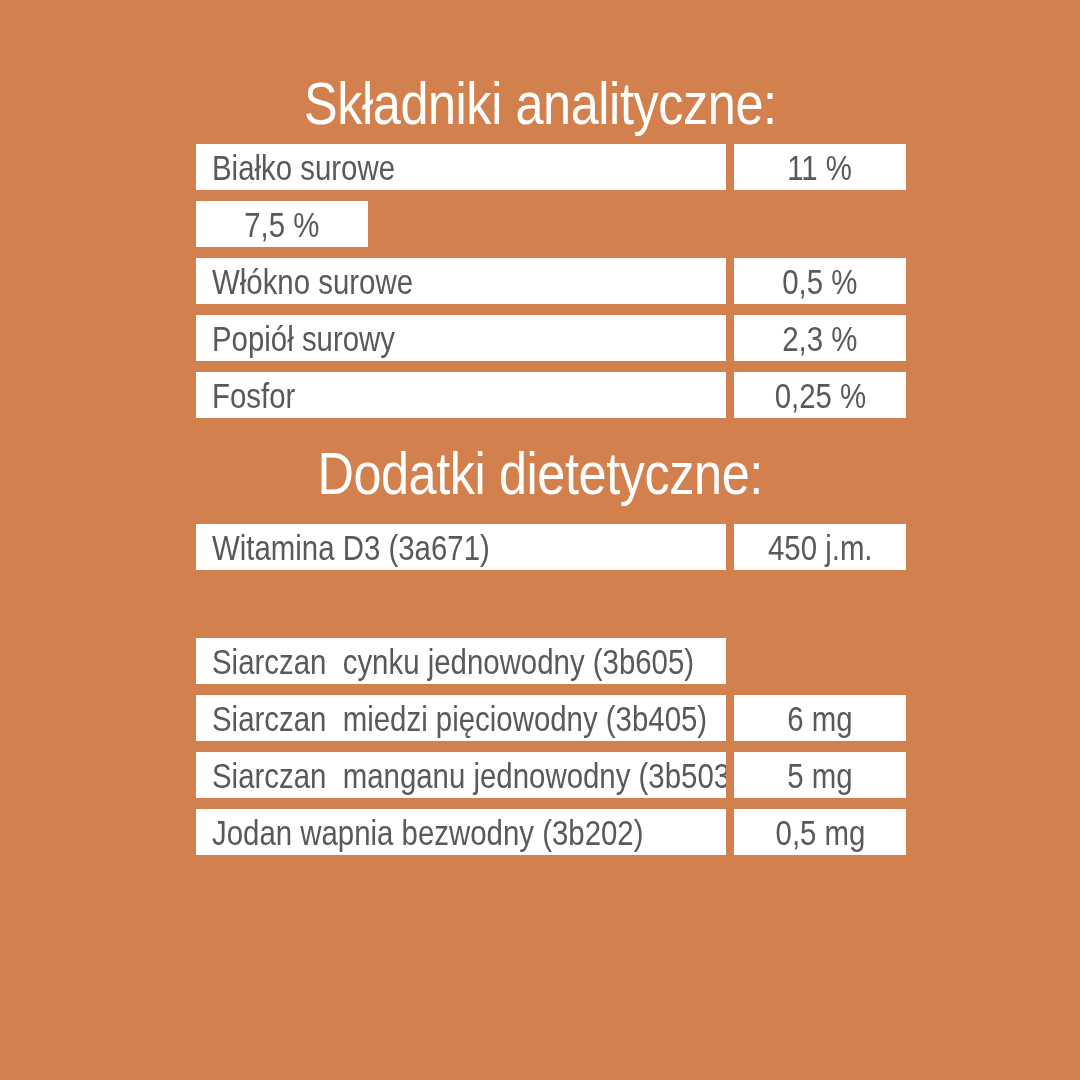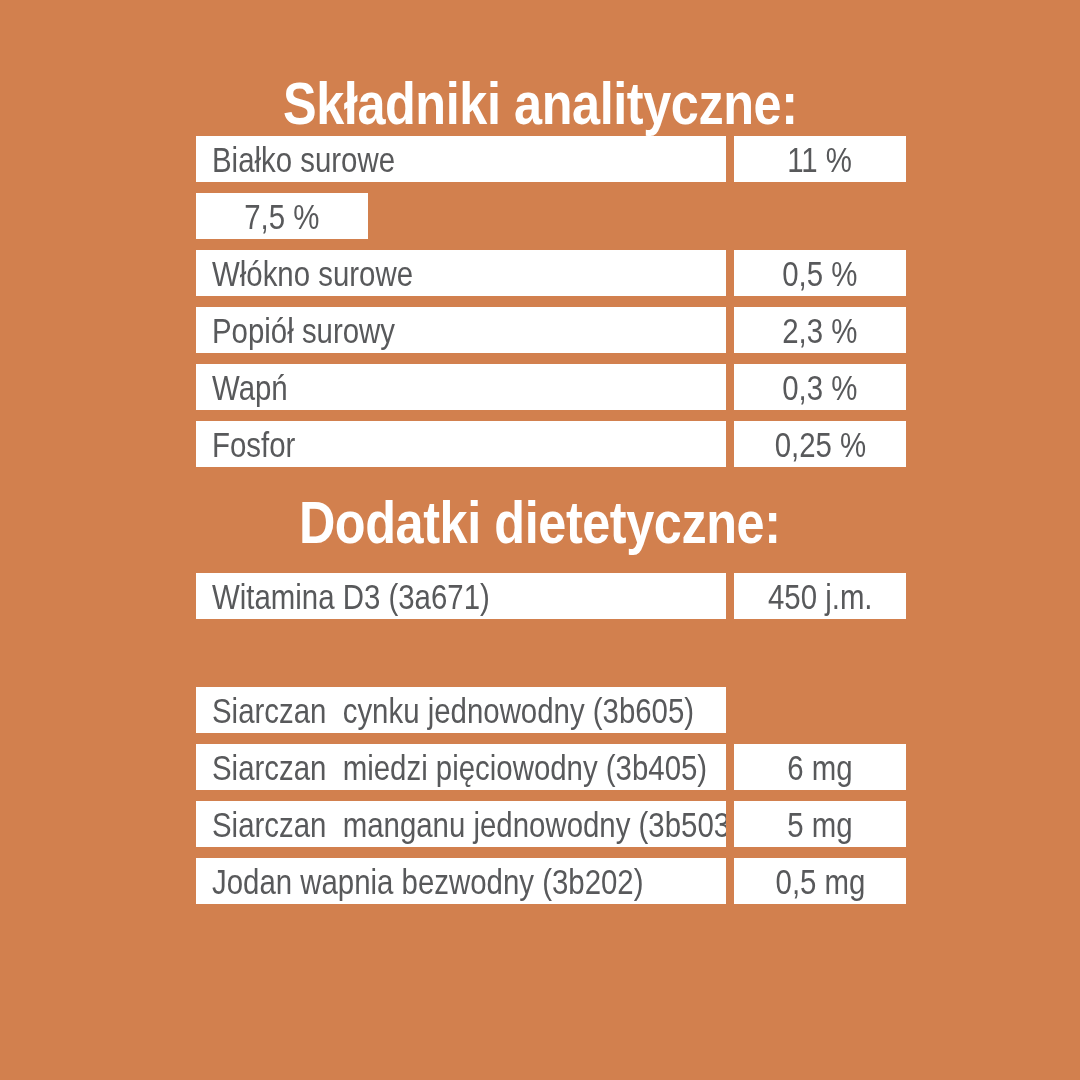--- a/index.html
+++ b/index.html
@@ -14,33 +14,33 @@
     width: 1080px; height: 1080px;
     background: #D2804E;
   }
   .section-title {
     margin: 0; padding: 0;
     width: 1080px;
     height: 64px; line-height: 64px;
     text-align: center;
     color: #FFFFFF;
     font-size: 60px;
-    font-weight: bold;
+    font-weight: normal;
   }
   .section-title > span {
     display: inline-block;
     transform: scaleX(0.84);
     transform-origin: center;
     white-space: pre;
     letter-spacing: -0.5px;
   }
   #title-1 { margin-top: 72px; }
   #title-2 { margin-top: 24px; }
   .table { margin-left: 196px; }
-  #table-1 { }
+  #table-1 { margin-top: 8px; }
   #table-2 { margin-top: 18px; }
   .row {
     display: flex;
     height: 46px;
     margin-bottom: 11px;
   }
   .cell {
     background: #FFFFFF;
     height: 46px;
     line-height: 47px;
@@ -89,24 +89,20 @@
     </div>
     <div class="row">
       <div class="cell cell-label"><span>Włókno surowe</span></div>
       <div class="cell cell-value"><span>0,5 %</span></div>
     </div>
     <div class="row">
       <div class="cell cell-label"><span>Popiół surowy</span></div>
       <div class="cell cell-value"><span>2,3 %</span></div>
     </div>
     <div class="row">
-      <div class="cell cell-label"><span>Wapń</span></div>
-      <div class="cell cell-value"><span>0,3 %</span></div>
-    </div>
-    <div class="row">
       <div class="cell cell-label"><span>Fosfor</span></div>
       <div class="cell cell-value"><span>0,25 %</span></div>
     </div>
   </div>
 
   <h1 class="section-title" id="title-2">
     <span>Dodatki dietetyczne:</span>
   </h1>
 
   <div class="table" id="table-2">

